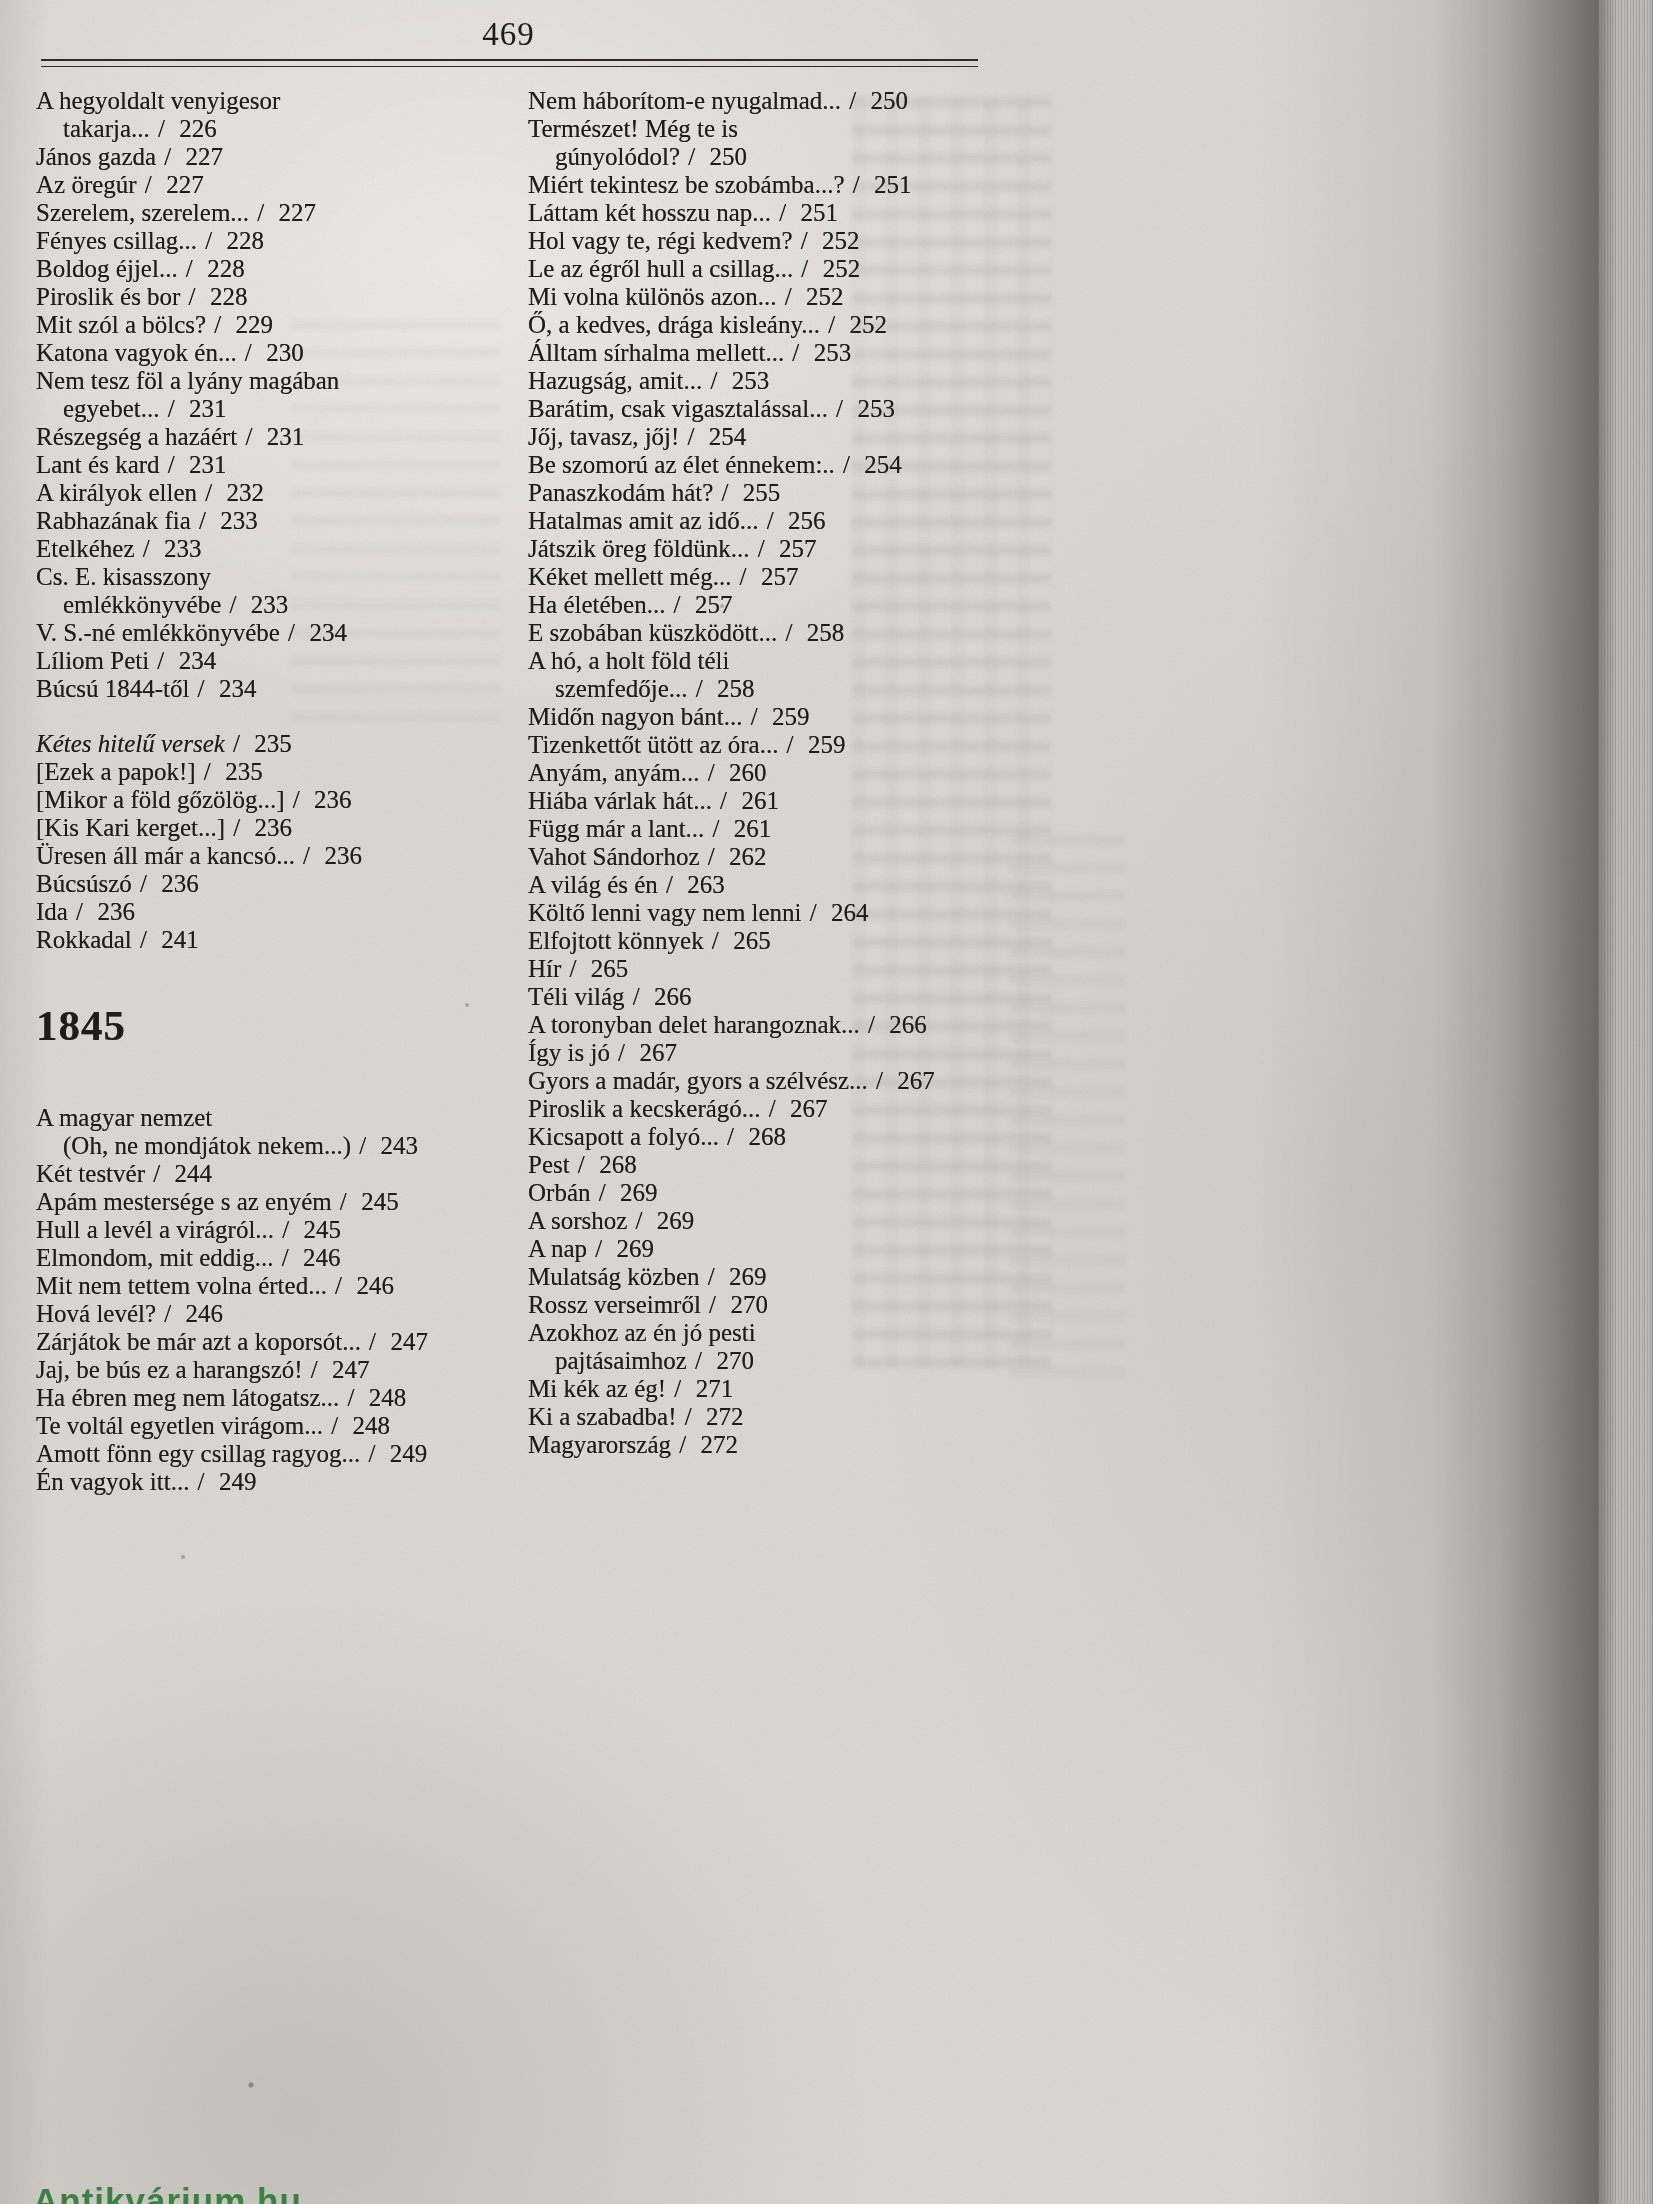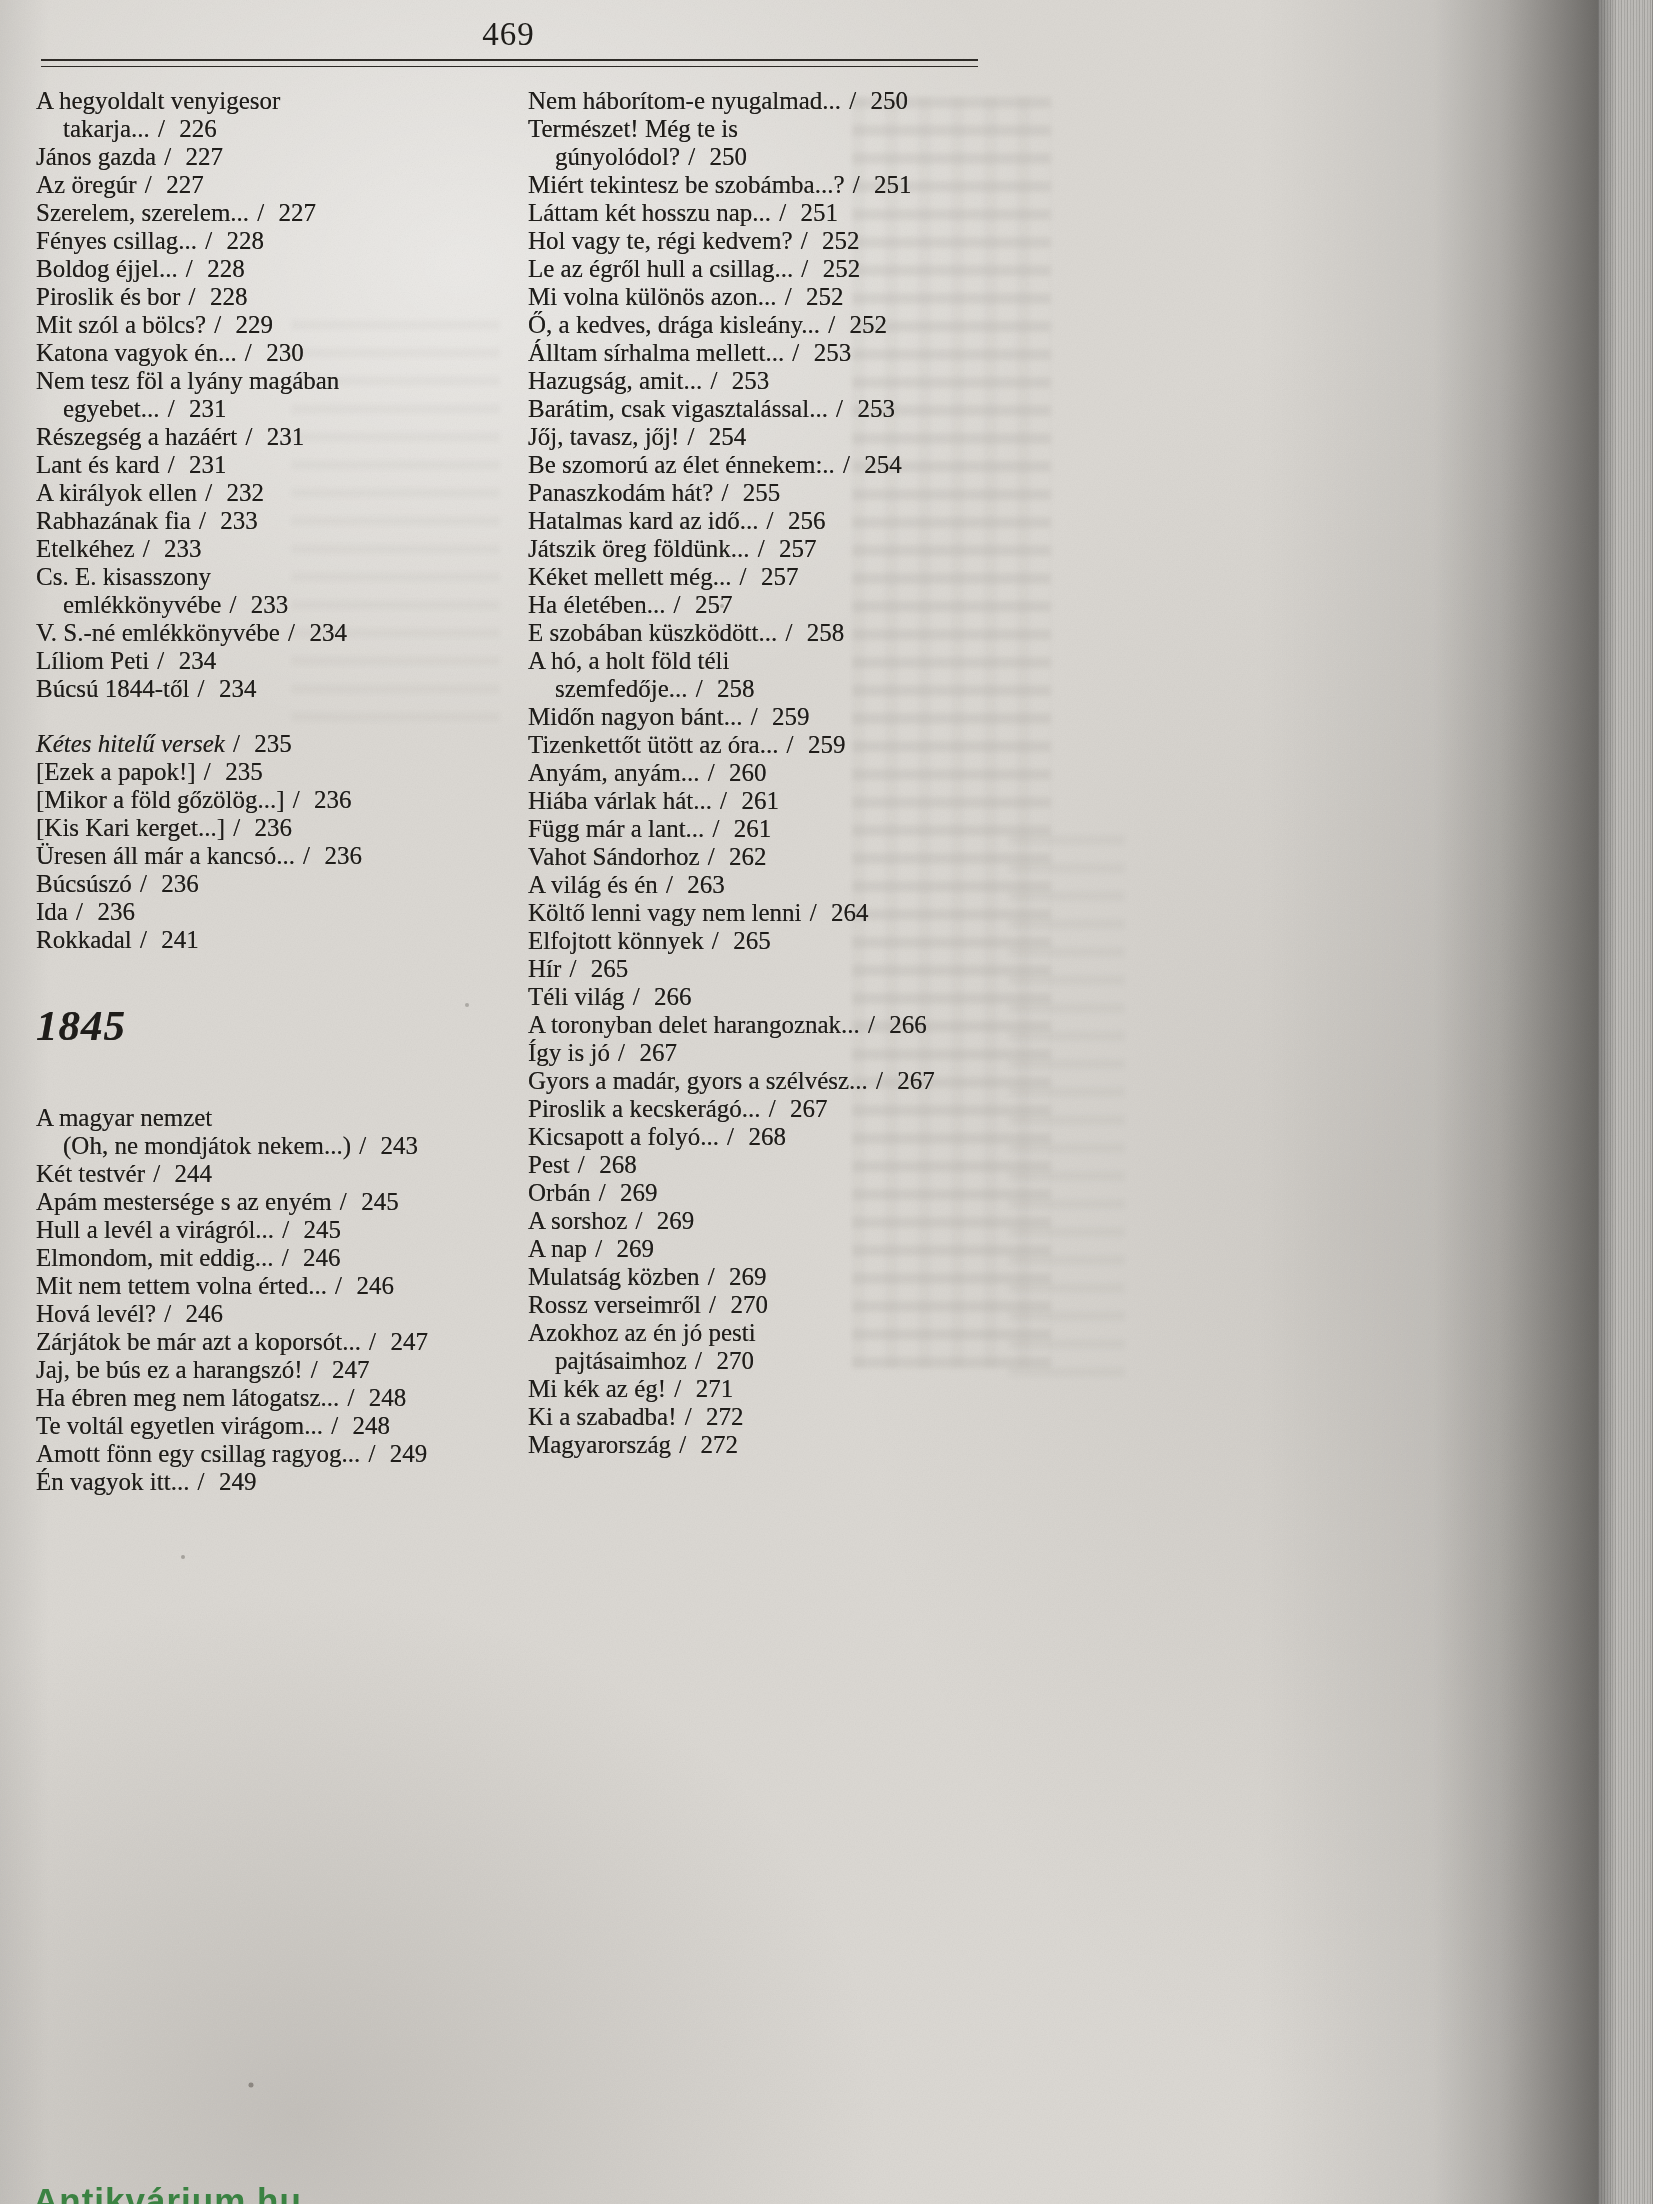--- a/index.html
+++ b/index.html
@@ -61,21 +61,20 @@
   .line .sep { padding: 0 1.9px; }
   .line.indent { padding-left: 27px; }
   .line.gap { margin-top: 27px; }
   .line.italic .t { font-style: italic; }
   .line.heading {
     margin: 49px 0 56px 0;
     font-size: 43px;
     line-height: 45px;
     font-weight: bold;
     letter-spacing: 1px;
-    font-style: italic;
   }
 
   
   .ghost {
     position: absolute;
     z-index: 1;
     filter: blur(2.4px);
     pointer-events: none;
   }
   .ghost-1 {
@@ -236,21 +235,21 @@
       <div class="line"><span class="t">Hol vagy te, régi kedvem?</span><span class="sep">&nbsp;/&nbsp;&nbsp;</span><span class="p">252</span></div>
       <div class="line"><span class="t">Le az égről hull a csillag...</span><span class="sep">&nbsp;/&nbsp;&nbsp;</span><span class="p">252</span></div>
       <div class="line"><span class="t">Mi volna különös azon...</span><span class="sep">&nbsp;/&nbsp;&nbsp;</span><span class="p">252</span></div>
       <div class="line"><span class="t">Ő, a kedves, drága kisleány...</span><span class="sep">&nbsp;/&nbsp;&nbsp;</span><span class="p">252</span></div>
       <div class="line"><span class="t">Álltam sírhalma mellett...</span><span class="sep">&nbsp;/&nbsp;&nbsp;</span><span class="p">253</span></div>
       <div class="line"><span class="t">Hazugság, amit...</span><span class="sep">&nbsp;/&nbsp;&nbsp;</span><span class="p">253</span></div>
       <div class="line"><span class="t">Barátim, csak vigasztalással...</span><span class="sep">&nbsp;/&nbsp;&nbsp;</span><span class="p">253</span></div>
       <div class="line"><span class="t">Jőj, tavasz, jőj!</span><span class="sep">&nbsp;/&nbsp;&nbsp;</span><span class="p">254</span></div>
       <div class="line"><span class="t">Be szomorú az élet énnekem:..</span><span class="sep">&nbsp;/&nbsp;&nbsp;</span><span class="p">254</span></div>
       <div class="line"><span class="t">Panaszkodám hát?</span><span class="sep">&nbsp;/&nbsp;&nbsp;</span><span class="p">255</span></div>
-      <div class="line"><span class="t">Hatalmas kard az idő...</span><span class="sep">&nbsp;/&nbsp;&nbsp;</span><span class="p">256</span></div>
+      <div class="line"><span class="t">Hatalmas amit az idő...</span><span class="sep">&nbsp;/&nbsp;&nbsp;</span><span class="p">256</span></div>
       <div class="line"><span class="t">Játszik öreg földünk...</span><span class="sep">&nbsp;/&nbsp;&nbsp;</span><span class="p">257</span></div>
       <div class="line"><span class="t">Kéket mellett még...</span><span class="sep">&nbsp;/&nbsp;&nbsp;</span><span class="p">257</span></div>
       <div class="line"><span class="t">Ha életében...</span><span class="sep">&nbsp;/&nbsp;&nbsp;</span><span class="p">257</span></div>
       <div class="line"><span class="t">E szobában küszködött...</span><span class="sep">&nbsp;/&nbsp;&nbsp;</span><span class="p">258</span></div>
       <div class="line"><span class="t">A hó, a holt föld téli</span></div>
       <div class="line indent"><span class="t">szemfedője...</span><span class="sep">&nbsp;/&nbsp;&nbsp;</span><span class="p">258</span></div>
       <div class="line"><span class="t">Midőn nagyon bánt...</span><span class="sep">&nbsp;/&nbsp;&nbsp;</span><span class="p">259</span></div>
       <div class="line"><span class="t">Tizenkettőt ütött az óra...</span><span class="sep">&nbsp;/&nbsp;&nbsp;</span><span class="p">259</span></div>
       <div class="line"><span class="t">Anyám, anyám...</span><span class="sep">&nbsp;/&nbsp;&nbsp;</span><span class="p">260</span></div>
       <div class="line"><span class="t">Hiába várlak hát...</span><span class="sep">&nbsp;/&nbsp;&nbsp;</span><span class="p">261</span></div>

